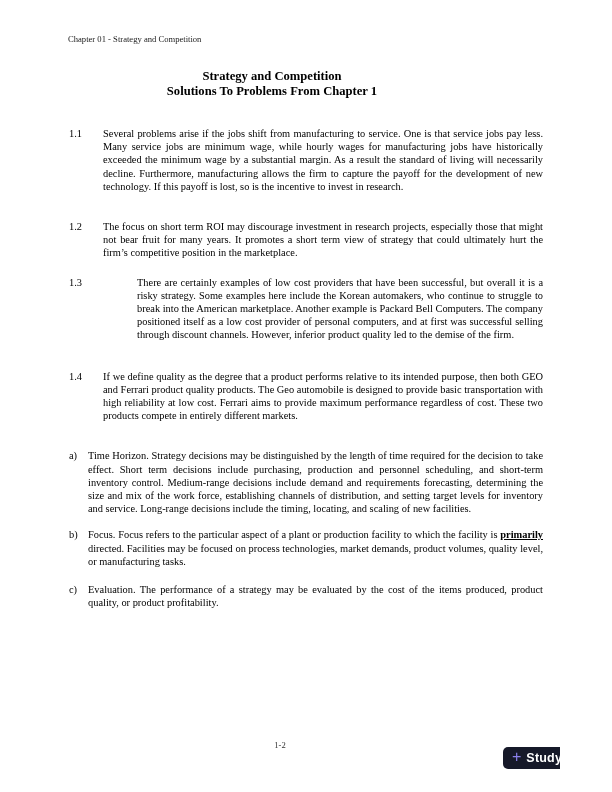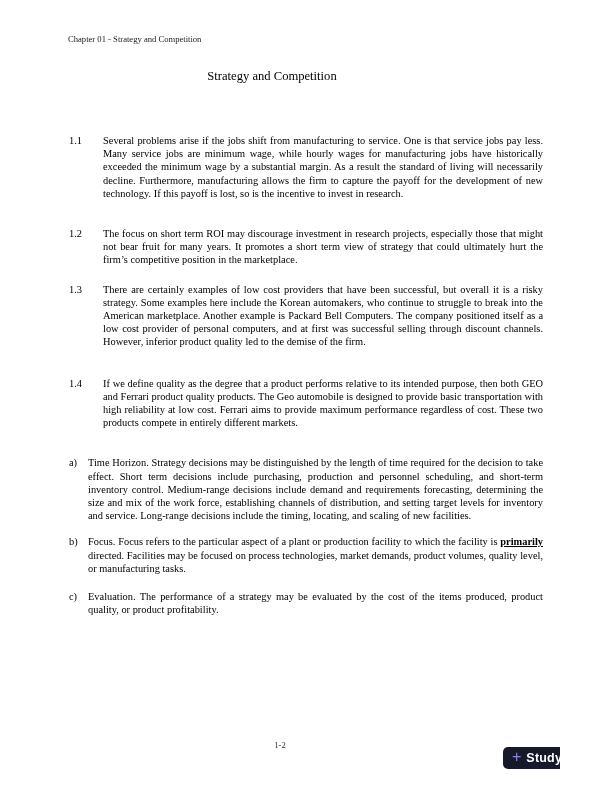--- a/index.html
+++ b/index.html
@@ -23,47 +23,47 @@
     font-size: 8.6px;
     line-height: 10px;
     color: #1a1a1a;
   }
   .title-block {
     position: absolute;
     top: 69px;
     left: 0;
     right: 16px;
     text-align: center;
-    font-weight: normal;
+    font-weight: bold;
     font-size: 12.6px;
     line-height: 15px;
     color: #000000;
   }
   .content {
     position: absolute;
-    top: 134px;
+    top: 127px;
     left: 69px;
     width: 474px;
     font-size: 10.4px;
     line-height: 13.2px;
   }
   .problem {
     display: flex;
   }
   .problem .num {
     width: 34px;
     flex: none;
   }
   .problem .ptext {
     flex: 1;
     text-align: justify;
   }
   .p-1 { margin-bottom: 27px; }
   .p-2 { margin-bottom: 16px; }
-  .p-3 { margin-bottom: 28px; }
+  .p-3 { margin-bottom: 28px; gap: 34px; }
   .p-4 { margin-bottom: 27px; justify-content: center; }
   .subs {
     flex: 1;
   }
   .sub {
     display: flex;
   }
   .sub .letter {
     width: 19px;
     flex: none;
@@ -120,20 +120,21 @@
 </style>
 </head>
 <body>
 
 <div class="page">
 
   <div class="running-header">Chapter 01 - Strategy and Competition</div>
 
   <div class="title-block">
     <div>Strategy and Competition</div>
+    <div>Solutions To Problems From Chapter 1</div>
   </div>
 
   <div class="content">
 
     <div class="problem p-1">
       <div class="num">1.1</div>
       <div class="ptext">Several problems arise if the jobs shift from manufacturing to service. One is that service jobs pay less. Many service jobs are minimum wage, while hourly wages for manufacturing jobs have historically exceeded the minimum wage by a substantial margin. As a result the standard of living will necessarily decline. Furthermore, manufacturing allows the firm to capture the payoff for the development of new technology. If this payoff is lost, so is the incentive to invest in research.</div>
     </div>
 
     <div class="problem p-2">

